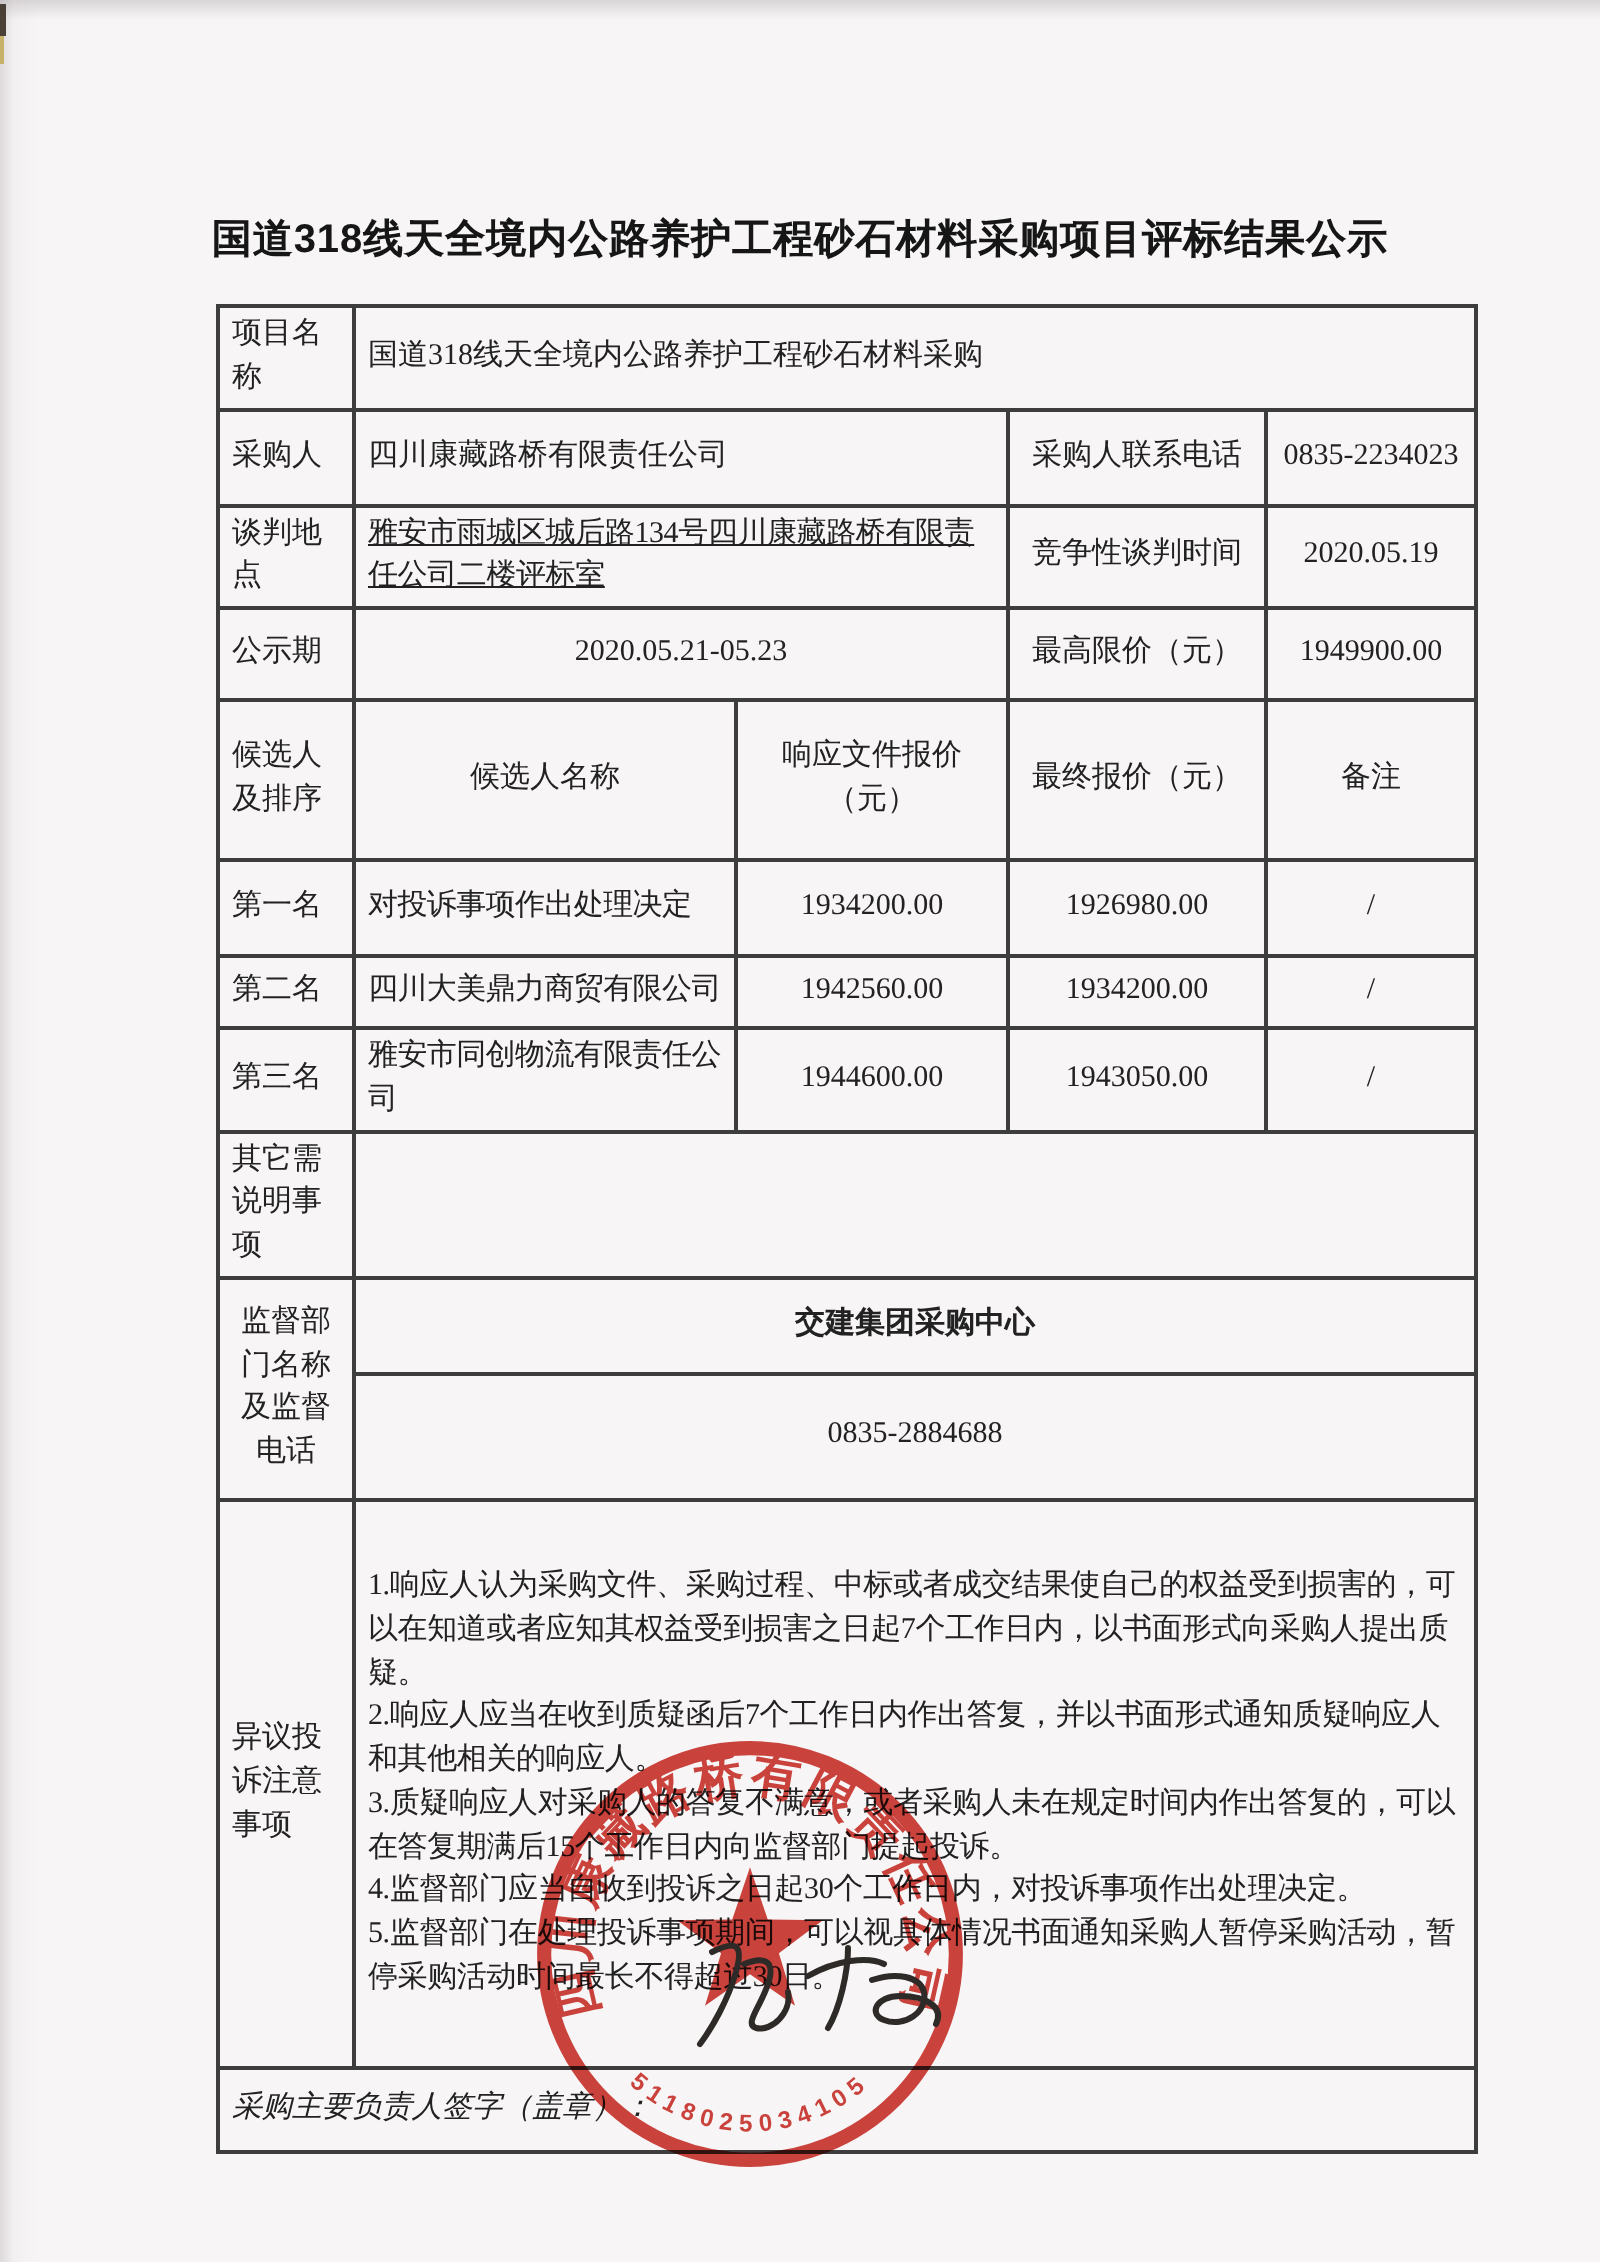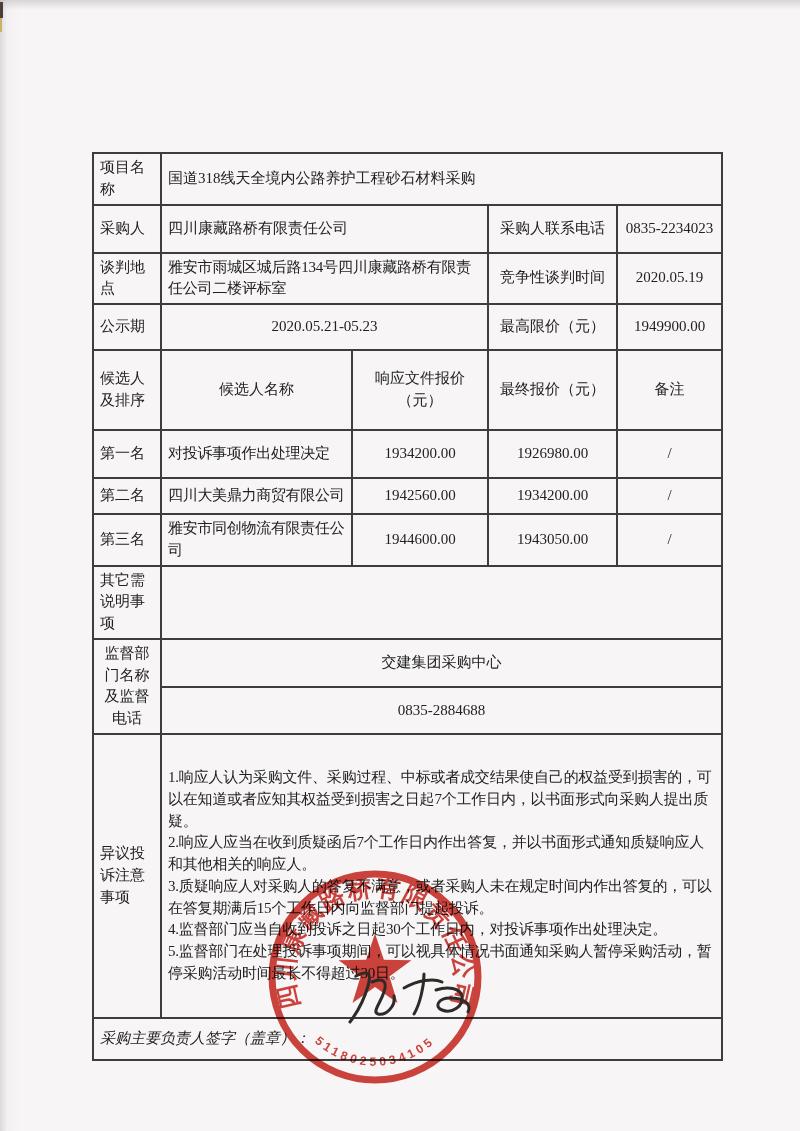--- a/index.html
+++ b/index.html
@@ -27,57 +27,58 @@
   .scan-artifact2{
     position:absolute;left:0;top:18px;width:2px;height:14px;background:#c8b26a;
   }
   .doc-title{
     position:absolute;left:0;top:106px;width:800px;
     text-align:center;
     font-family:"Liberation Sans","DejaVu Sans",sans-serif;
     font-weight:700;font-size:20px;letter-spacing:.5px;color:#161616;
   }
   table.main{
-    position:absolute;left:92px;top:152px;width:629px;
+    position:absolute;left:108px;top:152px;width:629px;
     border-collapse:collapse;table-layout:fixed;
     font-size:15px;color:#222;
   }
   table.main td{
     border:2px solid #3d3d3d;
     padding:3px 6px;
     vertical-align:middle;
     line-height:1.45;
     background:transparent;
     overflow:hidden;
   }
   td.lbl{padding-left:4px;padding-right:3px;letter-spacing:0;}
   td.ctr{text-align:center;}
   td.name{letter-spacing:-.3px;padding-left:5px;padding-right:2px;}
-  td.addr{letter-spacing:-.2px;}
-  td.bold{font-weight:400;}
+  td.addr{letter-spacing:-.2px;text-decoration:underline;}
+  td.bold{font-weight:700;}
   td.obj{padding:10px 10px;line-height:1.55;letter-spacing:-.2px;}
   td.obj p{margin:0;}
   td.sig{padding-left:6px;font-size:15px;font-style:italic;}
   .stamp{
     position:absolute;left:264px;top:866px;width:222px;height:222px;
     mix-blend-mode:multiply;opacity:.88;
     pointer-events:none;
   }
   .signature{
     position:absolute;left:338px;top:952px;width:150px;height:85px;
     pointer-events:none;
   }
 </style>
 </head>
 <body>
 
 <div class="paper">
   <div class="scan-artifact"></div>
   <div class="scan-artifact2"></div>
 
+  <div class="doc-title">国道318线天全境内公路养护工程砂石材料采购项目评标结果公示</div>
 
   <table class="main">
     <colgroup>
       <col style="width:68px">
         <col style="width:191px">
         <col style="width:136px">
         <col style="width:129px">
         <col style="width:105px">
     </colgroup>
 
@@ -142,21 +143,21 @@
 
     <tr style="height:44px">
       <td class="lbl">其它需说明事项</td>
       <td colspan="4"></td>
     </tr>
 
     <tr style="height:48px">
       <td class="lbl ctr" rowspan="2">监督部门名称及监督电话</td>
       <td colspan="4" class="ctr bold">交建集团采购中心</td>
     </tr>
-    <tr style="height:46px">
+    <tr style="height:63px">
       <td colspan="4" class="ctr">0835-2884688</td>
     </tr>
 
     <tr style="height:284px">
       <td class="lbl">异议投诉注意事项</td>
       <td colspan="4" class="obj">
         <p>1.响应人认为采购文件、采购过程、中标或者成交结果使自己的权益受到损害的，可以在知道或者应知其权益受到损害之日起7个工作日内，以书面形式向采购人提出质疑。</p>
         <p>2.响应人应当在收到质疑函后7个工作日内作出答复，并以书面形式通知质疑响应人和其他相关的响应人。</p>
         <p>3.质疑响应人对采购人的答复不满意，或者采购人未在规定时间内作出答复的，可以在答复期满后15个工作日内向监督部门提起投诉。</p>
         <p>4.监督部门应当自收到投诉之日起30个工作日内，对投诉事项作出处理决定。</p>

